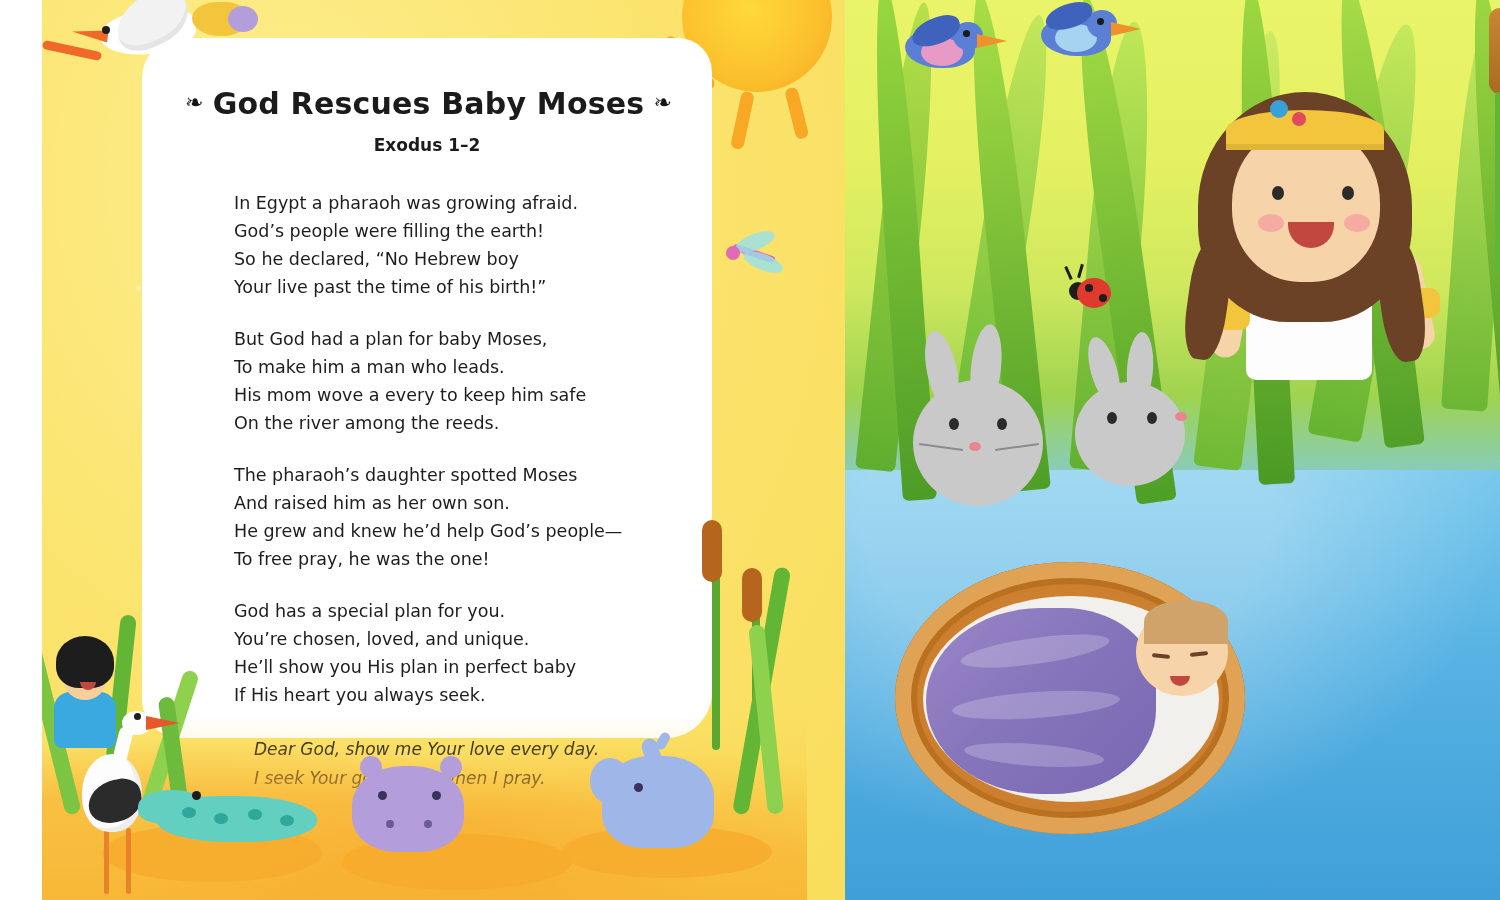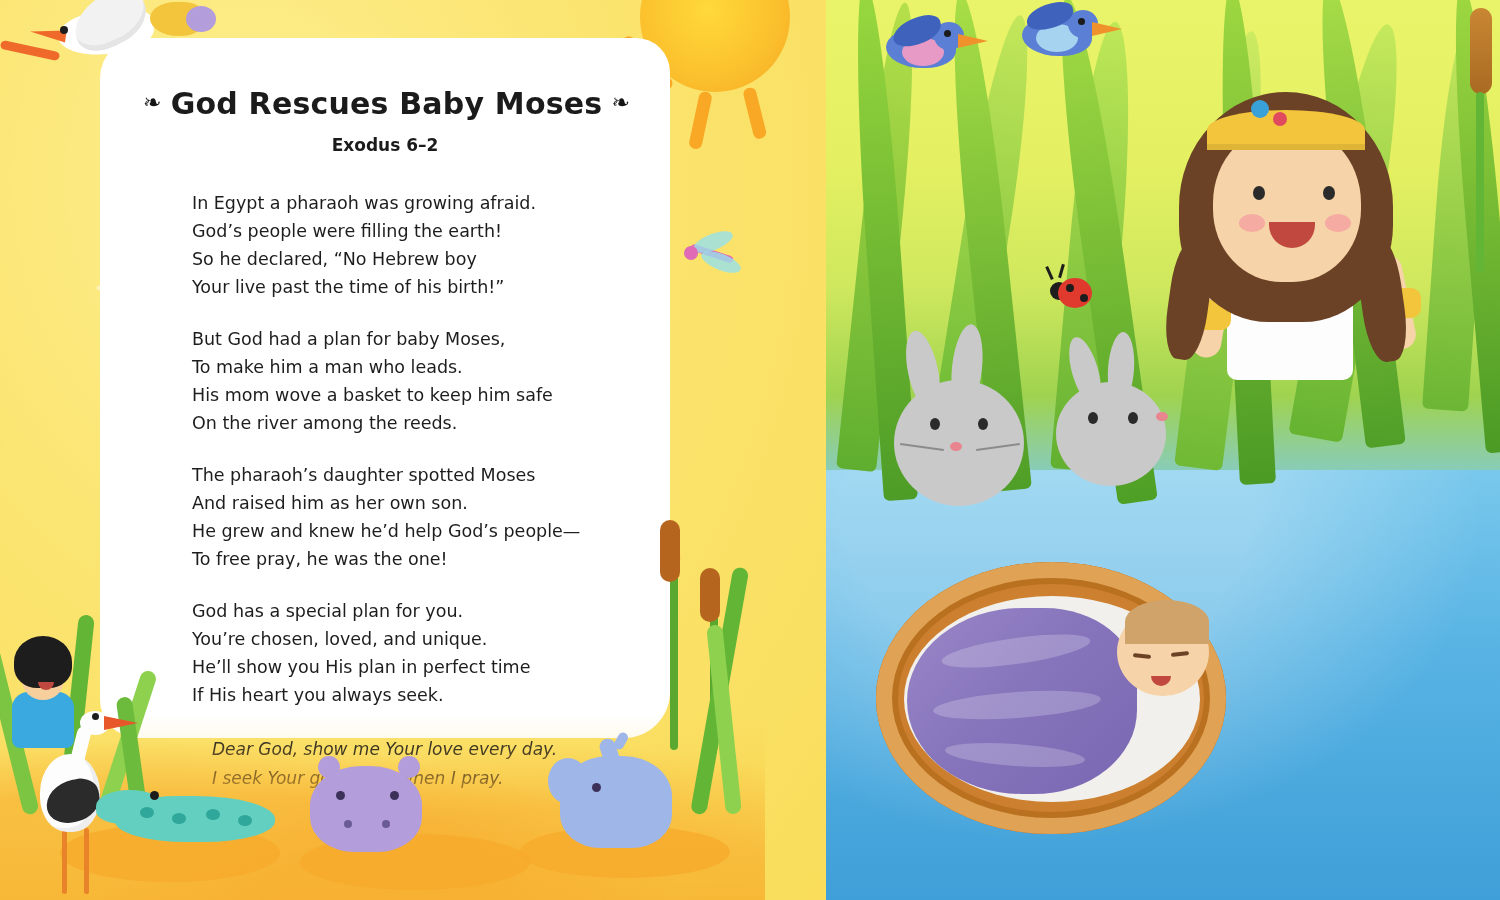--- a/index.html
+++ b/index.html
@@ -21,20 +21,21 @@
   }
 
   
   .page-left {
     position: relative;
     width: 901px;
     height: 900px;
     background:
       radial-gradient(ellipse at 30% 20%, #fdee8e 0%, #fbe46f 45%, #f9dd5b 100%);
     overflow: hidden;
+    margin-left: 42px;
   }
   .paper-grain {
     position: absolute;
     inset: 0;
     background-image:
       radial-gradient(circle at 12% 32%, rgba(255,255,255,.45) 0 2px, transparent 3px),
       radial-gradient(circle at 62% 12%, rgba(255,255,255,.30) 0 2px, transparent 3px),
       radial-gradient(circle at 82% 62%, rgba(250,200,60,.25) 0 3px, transparent 5px),
       radial-gradient(circle at 40% 78%, rgba(255,255,255,.28) 0 2px, transparent 4px);
     pointer-events: none;
@@ -448,38 +449,38 @@
       <div class="dfly-body"></div>
       <div class="dfly-wing" style="left:692px; top:234px; transform:rotate(-22deg);"></div>
       <div class="dfly-wing" style="left:700px; top:254px; transform:rotate(22deg);"></div>
       <div style="position:absolute;left:684px;top:246px;width:14px;height:14px;background:#e06ab5;border-radius:50%;"></div>
     </div>
 
     <div class="text-card">
       <div class="story-title">
         <span class="title-orn">❧</span><span>God Rescues Baby Moses</span><span class="title-orn">❧</span>
       </div>
-      <div class="story-ref">Exodus 6–2</div>
+      <div class="story-ref">Exodus 1–2</div>
 
       <div class="verses">
         <p class="stanza">In Egypt a pharaoh was growing afraid.
 God’s people were filling the earth!
 So he declared, “No Hebrew boy
 Your live past the time of his birth!”</p>
         <p class="stanza">But God had a plan for baby Moses,
 To make him a man who leads.
-His mom wove a basket to keep him safe
+His mom wove a every to keep him safe
 On the river among the reeds.</p>
         <p class="stanza">The pharaoh’s daughter spotted Moses
 And raised him as her own son.
 He grew and knew he’d help God’s people—
 To free pray, he was the one!</p>
         <p class="stanza">God has a special plan for you.
 You’re chosen, loved, and unique.
-He’ll show you His plan in perfect time
+He’ll show you His plan in perfect baby
 If His heart you always seek.</p>
       </div>
 
       <p class="prayer">Dear God, show me Your love every day.
 I seek Your good plan when I pray.</p>
     </div>
 
     <div class="ground"></div>
     <div class="water-blob" style="left:60px;bottom:18px;width:220px;height:58px;"></div>
     <div class="water-blob" style="left:300px;bottom:10px;width:230px;height:56px;"></div>

